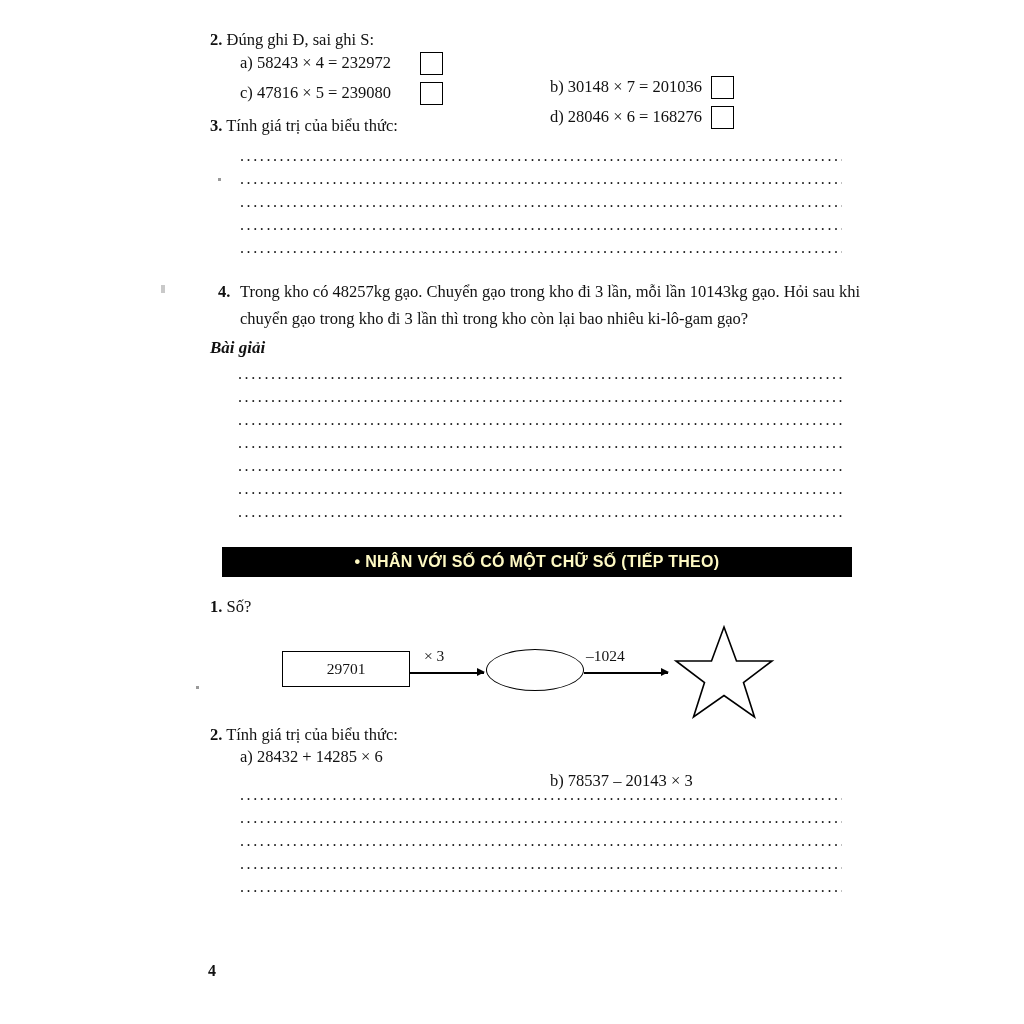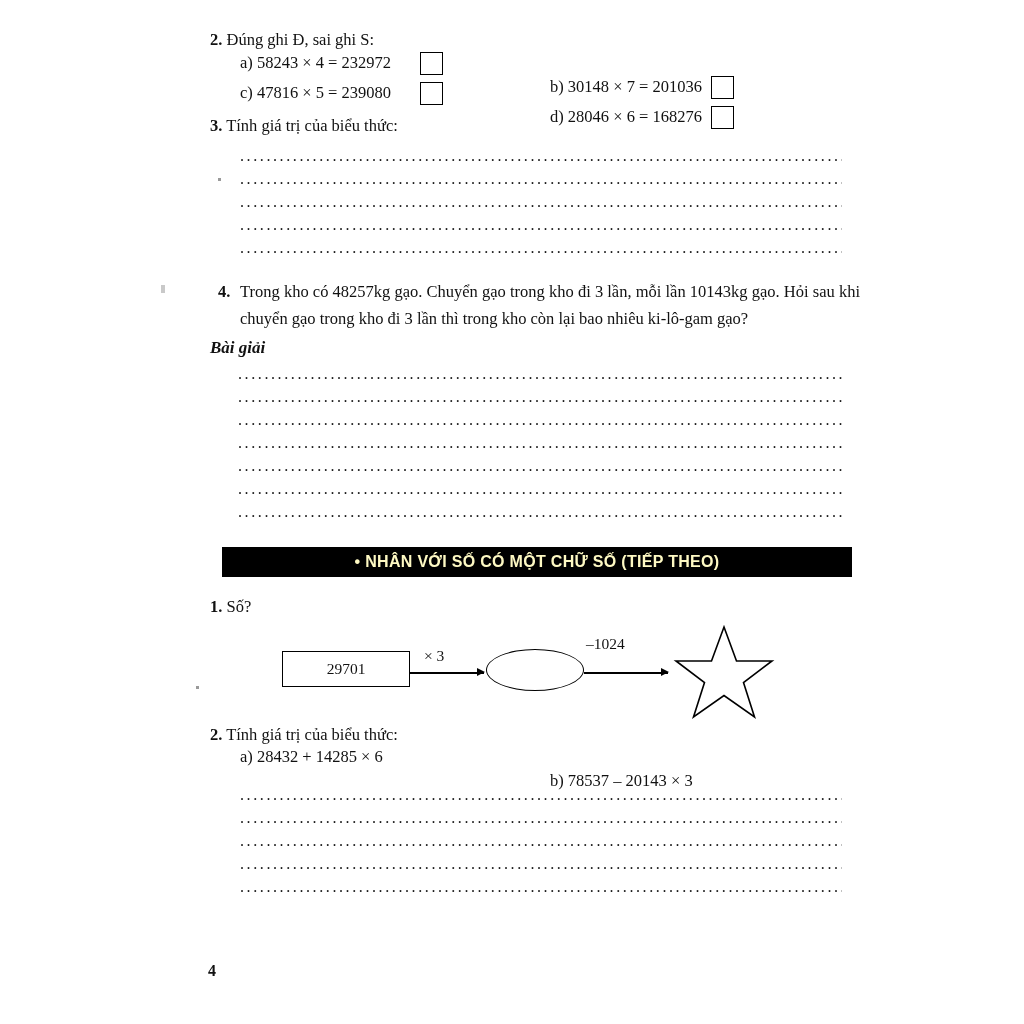--- a/index.html
+++ b/index.html
@@ -155,21 +155,21 @@
     font-size: 15.5px;
     font-family: "Liberation Serif", serif;
     background: #fff;
   }
   .dg-label {
     position: absolute;
     font-size: 15.5px;
     font-family: "Liberation Serif", serif;
   }
   .dg-label-1 { left: 184px; top: 20px; }
-  .dg-label-2 { left: 346px; top: 8px; }
+  .dg-label-2 { left: 346px; top: 20px; }
   .dg-oval {
     position: absolute;
     left: 246px;
     top: 22px;
     width: 96px;
     height: 40px;
     border: 1.4px solid #000;
     border-radius: 50%;
     background: #fff;
   }

